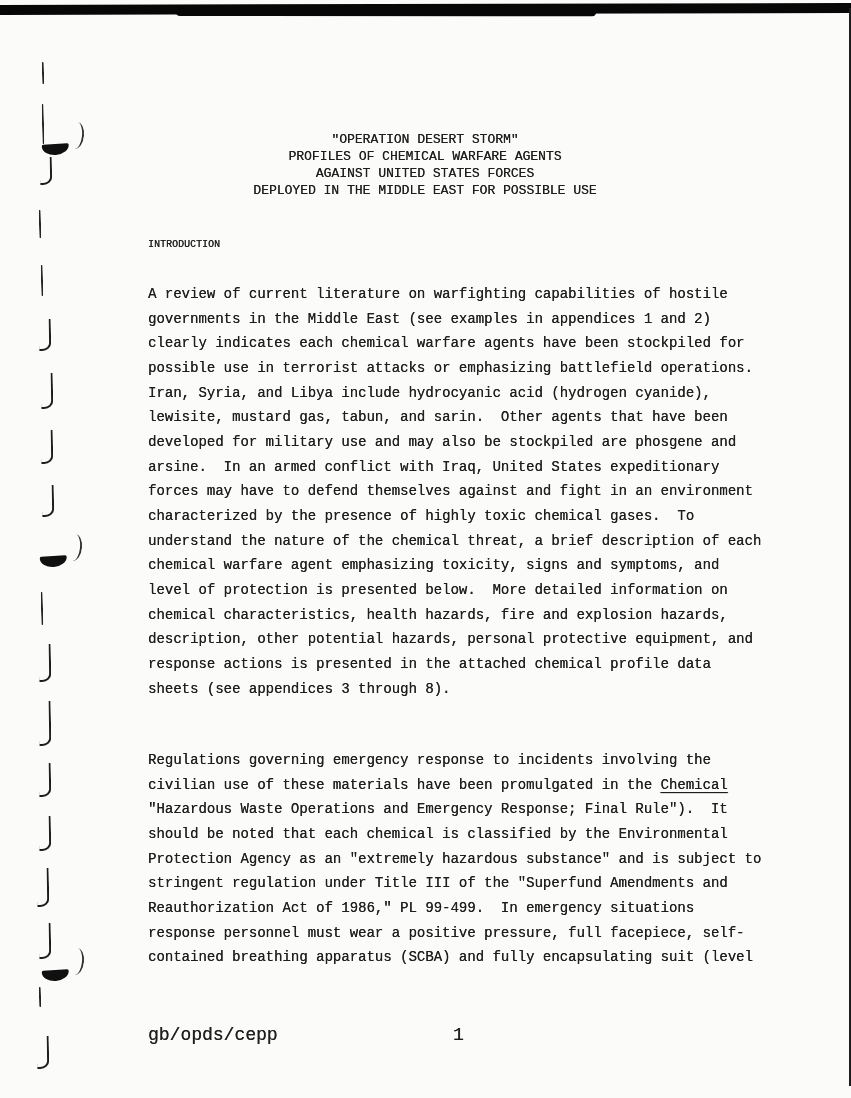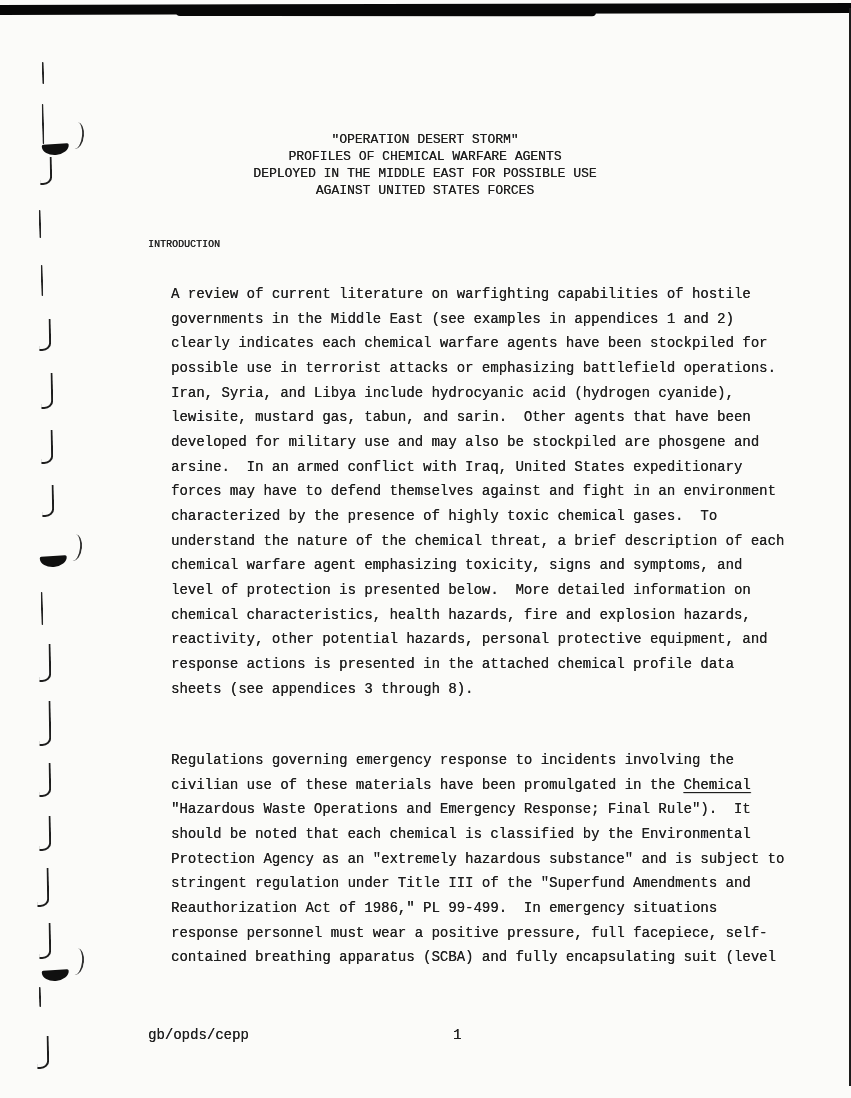--- a/index.html
+++ b/index.html
@@ -80,30 +80,29 @@
     top: 233px; left: 148px;
     font-size: 10px;
     line-height: 24.65px;
     white-space: pre;
   }
   .para {
     position: absolute;
     left: 148px;
     font-size: 14px;
     line-height: 24.65px;
-    margin-left: 23px;
   }
   .p1 { top: 282px; }
   .p2 { top: 748px; }
   .tline { white-space: pre; }
   .u { text-decoration: underline; text-underline-offset: 3px; text-decoration-thickness: 1.4px; }
   .footer {
     position: absolute;
     top: 1023px; left: 148px; width: 480px;
-    font-size: 14px;
+    font-size: 18px;
     line-height: 24px;
     font-family: Liberation Mono, monospace;
   }
   .pagenum { position: absolute; left: 305px; top: 0; }
 </style>
 </head>
 <body>
 
 <div class="page">
   <div class="topbar"></div>
@@ -132,42 +131,42 @@
       <div class="mk mk-jhook" style="left: 39px; top: 923px; height: 34px;"></div>
       <div class="mk mk-loop-crescent" style="left: 42px; top: 970px;"></div>
       <div class="mk mk-loop-arc" style="left: 68px; top: 948px;"></div>
       <div class="mk mk-tick" style="left: 39px; top: 987px; height: 20px;"></div>
       <div class="mk mk-jhook" style="left: 37px; top: 1036px; height: 31px;"></div>
     </div>
 
   <div class="title txt">
       <div class="tline">"OPERATION DESERT STORM"</div>
       <div class="tline">PROFILES OF CHEMICAL WARFARE AGENTS</div>
+      <div class="tline">AGAINST UNITED STATES FORCES</div>
       <div class="tline">DEPLOYED IN THE MIDDLE EAST FOR POSSIBLE USE</div>
-      <div class="tline">AGAINST UNITED STATES FORCES</div>
     </div>
 
   <div class="heading txt">INTRODUCTION</div>
 
   <div class="para p1 txt">
       <div class="tline">A review of current literature on warfighting capabilities of hostile</div>
       <div class="tline">governments in the Middle East (see examples in appendices 1 and 2)</div>
       <div class="tline">clearly indicates each chemical warfare agents have been stockpiled for</div>
       <div class="tline">possible use in terrorist attacks or emphasizing battlefield operations.</div>
       <div class="tline">Iran, Syria, and Libya include hydrocyanic acid (hydrogen cyanide),</div>
       <div class="tline">lewisite, mustard gas, tabun, and sarin.  Other agents that have been</div>
       <div class="tline">developed for military use and may also be stockpiled are phosgene and</div>
       <div class="tline">arsine.  In an armed conflict with Iraq, United States expeditionary</div>
       <div class="tline">forces may have to defend themselves against and fight in an environment</div>
       <div class="tline">characterized by the presence of highly toxic chemical gases.  To</div>
       <div class="tline">understand the nature of the chemical threat, a brief description of each</div>
       <div class="tline">chemical warfare agent emphasizing toxicity, signs and symptoms, and</div>
       <div class="tline">level of protection is presented below.  More detailed information on</div>
       <div class="tline">chemical characteristics, health hazards, fire and explosion hazards,</div>
-      <div class="tline">reactivity, other potential hazards, personal protective equipment, and</div>
+      <div class="tline">description, other potential hazards, personal protective equipment, and</div>
       <div class="tline">response actions is presented in the attached chemical profile data</div>
       <div class="tline">sheets (see appendices 3 through 8).</div>
     </div>
 
   <div class="para p2 txt">
       <div class="tline">Regulations governing emergency response to incidents involving the</div>
       <div class="tline"><span>civilian use of these materials have been promulgated in the </span><span class="u">Chemical</span></div>
       <div class="tline">"Hazardous Waste Operations and Emergency Response; Final Rule").  It</div>
       <div class="tline">should be noted that each chemical is classified by the Environmental</div>
       <div class="tline">Protection Agency as an "extremely hazardous substance" and is subject to</div>

